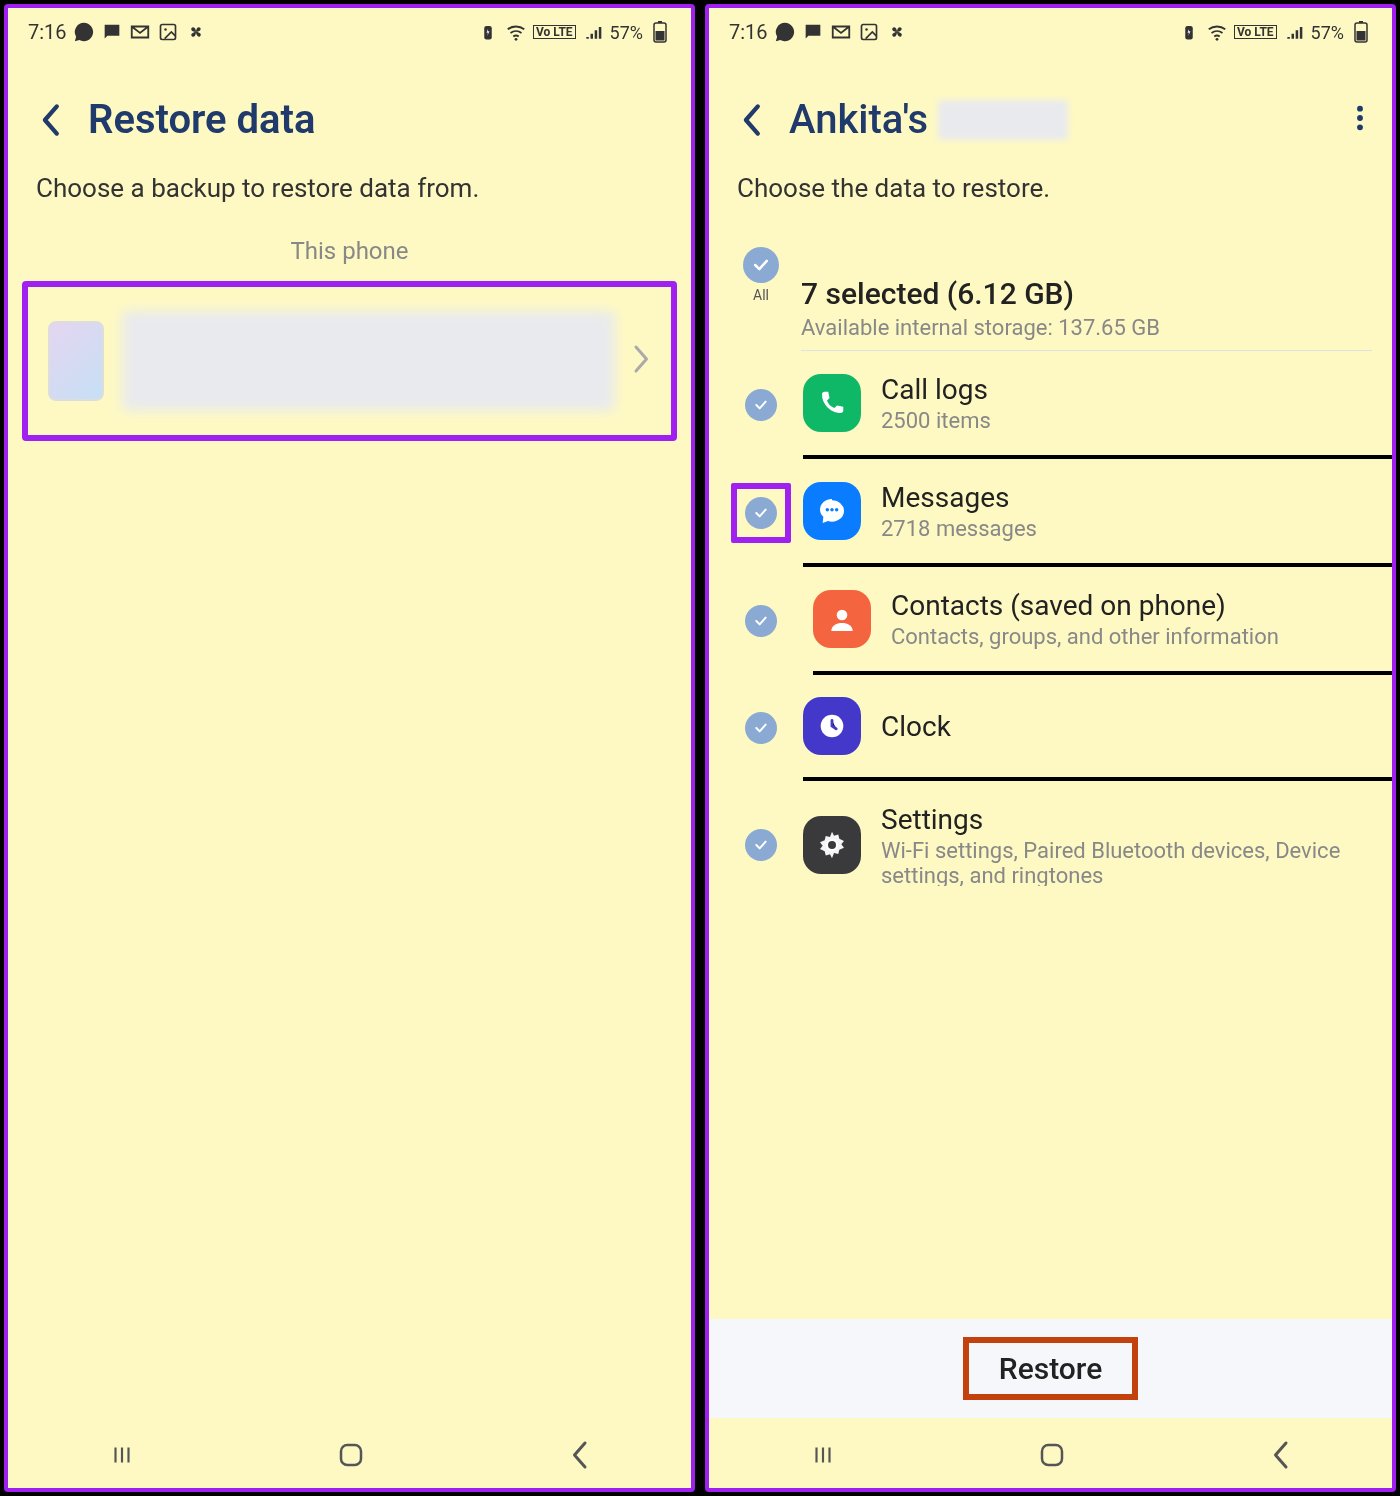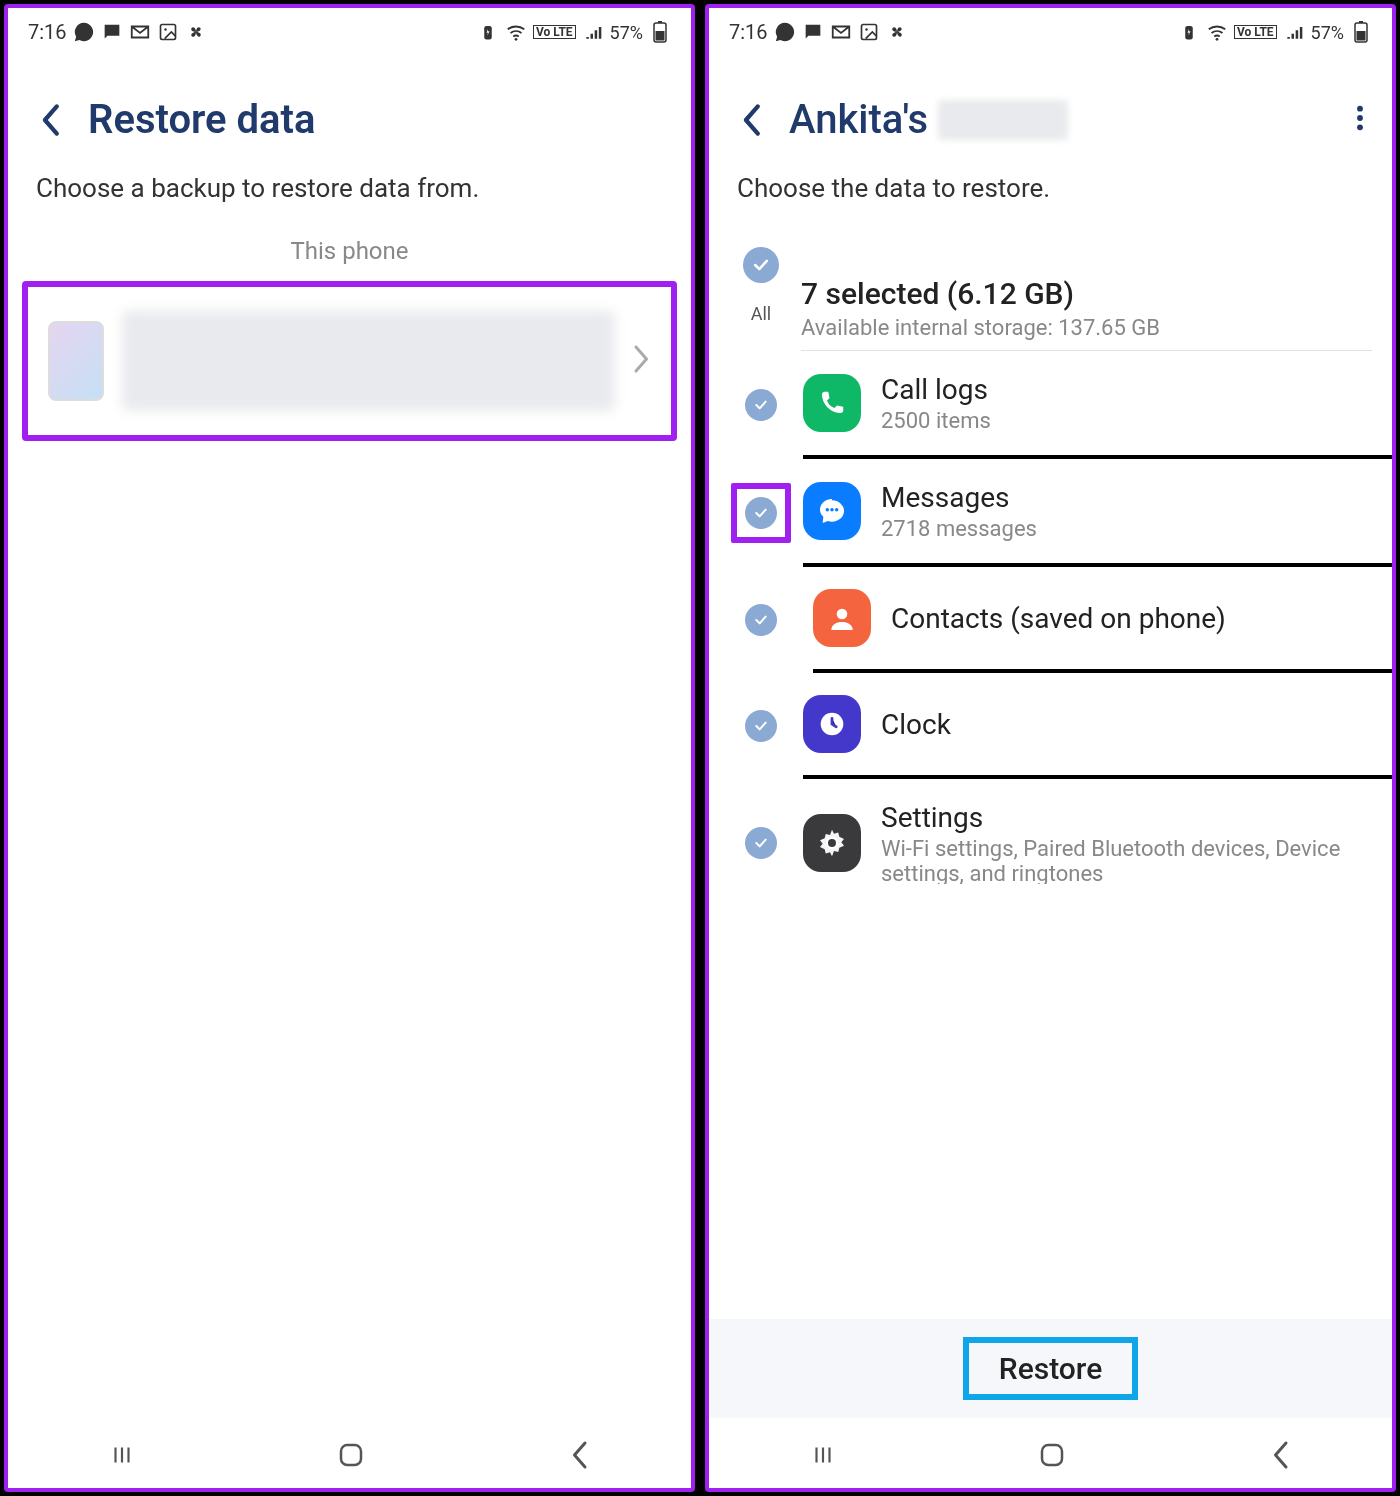--- a/index.html
+++ b/index.html
@@ -7,21 +7,21 @@
     font-family: -apple-system, BlinkMacSystemFont, "Segoe UI", Roboto, sans-serif;
     width: 1400px;
     height: 1496px;
     background: #000;
     display: flex;
     gap: 10px;
     padding: 4px;
   }
   .phone {
     flex: 1;
-    background: #ffffff;
+    background: #fef9c3;
     border: 4px solid #a020f0;
     border-radius: 4px;
     display: flex;
     flex-direction: column;
     position: relative;
     overflow: hidden;
   }
   
   .status-bar {
     height: 48px;
@@ -102,21 +102,21 @@
   }
   .chevron { color: #aaa; }
   
   .all-row {
     display: flex;
     align-items: flex-start;
     padding: 16px 28px 0 28px;
     gap: 16px;
   }
   .all-col { display: flex; flex-direction: column; align-items: center; gap: 4px; width: 48px;}
-  .all-label { font-size: 18px; color: #555; margin-top: 16px; }
+  .all-label { font-size: 14px; color: #555; }
   .check {
     width: 36px; height: 36px; border-radius: 50%;
     background: #8aaad4;
     display: flex; align-items: center; justify-content: center;
     color: #fff;
     cursor: pointer;
     flex-shrink: 0;
   }
   .check-small { width: 32px; height: 32px; }
   .summary-text { flex: 1; padding-top: 0px; margin-top: 29px;}
@@ -148,21 +148,21 @@
     left: 0; right: 0;
     display: flex;
     justify-content: center;
     padding: 18px 0;
     background: #f6f7fa;
   }
   .restore-btn {
     font-size: 30px;
     font-weight: 500;
     color: #222;
-    border: 6px solid #0ea5e9;
+    border: 6px solid #c2410c;
     padding: 8px 30px;
     cursor: pointer;
   }
   .msg-highlight {
     border: 6px solid #a020f0;
     padding: 2px;
     border-radius: 2px;
     display:flex; align-items:center; justify-content:center;
   }
   
@@ -449,20 +449,21 @@
       </div>
       <div class="item-body">
         <div class="app-icon orange squircle">
             <svg width="32" height="32" viewBox="0 0 24 24">
               <circle cx="12" cy="9" r="4" fill="#fff"></circle>
               <path fill="#fff" d="M4 21c0-4 4-6 8-6s8 2 8 6z"></path>
             </svg>
           </div>
         <div class="item-text">
           <div class="item-title">Contacts (saved on phone)</div>
+          <div class="item-sub">Contacts, groups, and other information</div>
         </div>
       </div>
     </div>
 
     <div style="display:flex;align-items:center;gap:18px;">
       <div class="item-check-area">
         <div class="check check-small">
             <svg width="16" height="16" viewBox="0 0 24 24">
               <path d="M5 12l5 5 9-10" fill="none" stroke="#fff" stroke-width="3" stroke-linecap="round" stroke-linejoin="round"></path>
             </svg>

